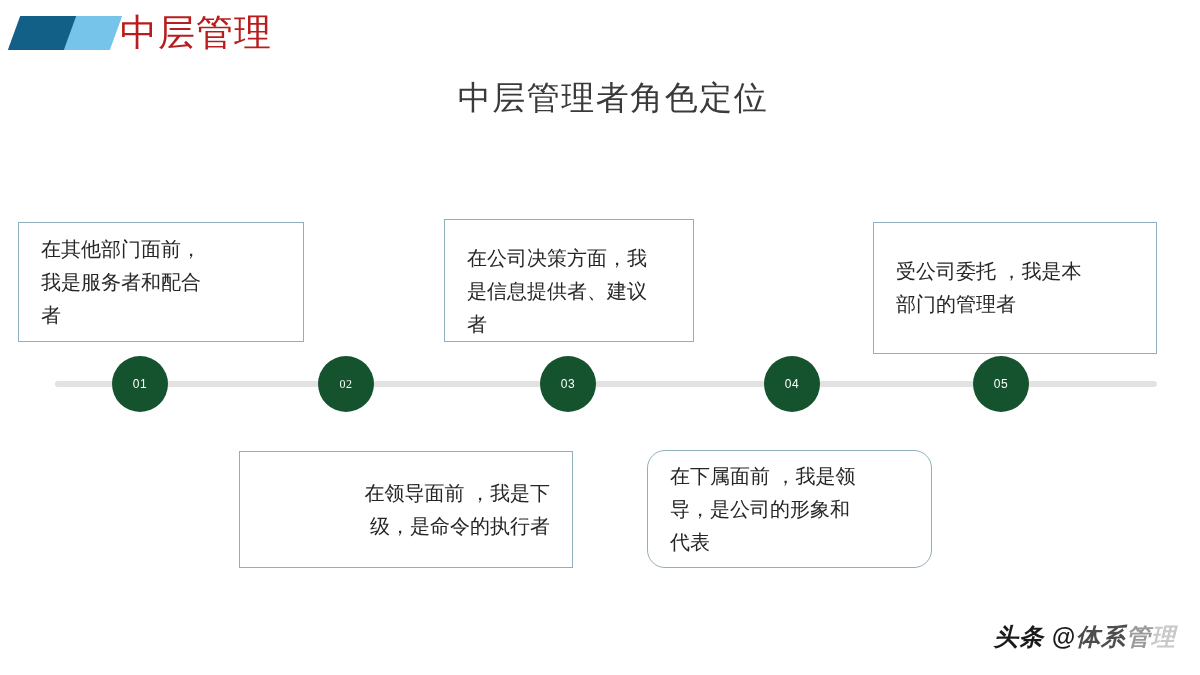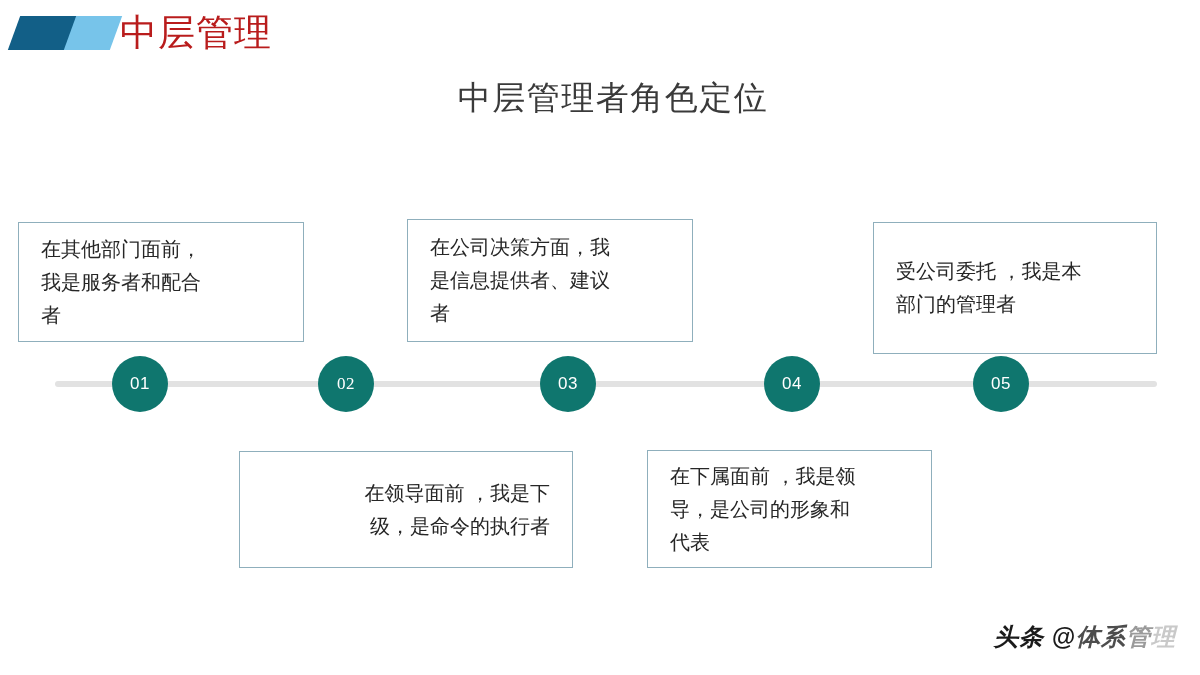--- a/index.html
+++ b/index.html
@@ -77,23 +77,23 @@
     background: #e2e2e2;
     border-radius: 3px;
   }
   .timeline-node {
     position: absolute;
     width: 56px;
     height: 56px;
     margin-left: -28px;
     top: 356px;
     border-radius: 50%;
-    background: #0f766e;
+    background: #14532d;
     color: #ffffff;
-    font-size: 17px;
+    font-size: 12px;
     line-height: 56px;
     text-align: center;
     letter-spacing: 0.5px;
   }
 
   
   .callout {
     position: absolute;
     box-sizing: border-box;
     border: 1.5px solid #8fafbc;
@@ -107,24 +107,24 @@
   }
   .callout-text {
     width: 100%;
     white-space: pre-line;
   }
   .callout.align-right .callout-text {
     text-align: right;
   }
 
   #callout-1 { left: 18px;  top: 222px; width: 286px; height: 120px; }
-  #callout-3 { left: 407px; top: 219px; width: 286px; height: 123px; }
+  #callout-3 { left: 444px; top: 219px; width: 250px; height: 123px; align-items: flex-end; }
   #callout-5 { left: 873px; top: 222px; width: 284px; height: 132px; }
   #callout-2 { left: 239px; top: 451px; width: 334px; height: 117px; }
-  #callout-4 { left: 647px; top: 450px; width: 285px; height: 118px; }
+  #callout-4 { left: 647px; top: 450px; width: 285px; height: 118px; border-radius: 18px; }
 
   
   #watermark {
     position: absolute;
     right: 24px;
     bottom: 20px;
     font-size: 24px;
     line-height: 36px;
     font-weight: bold;
     font-style: italic;

